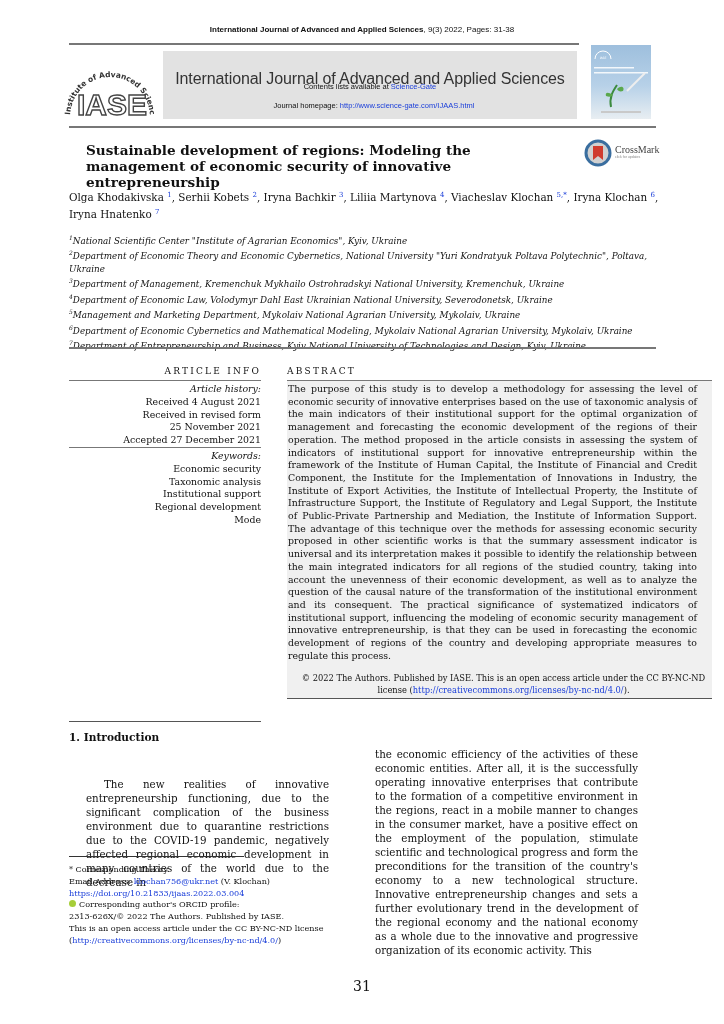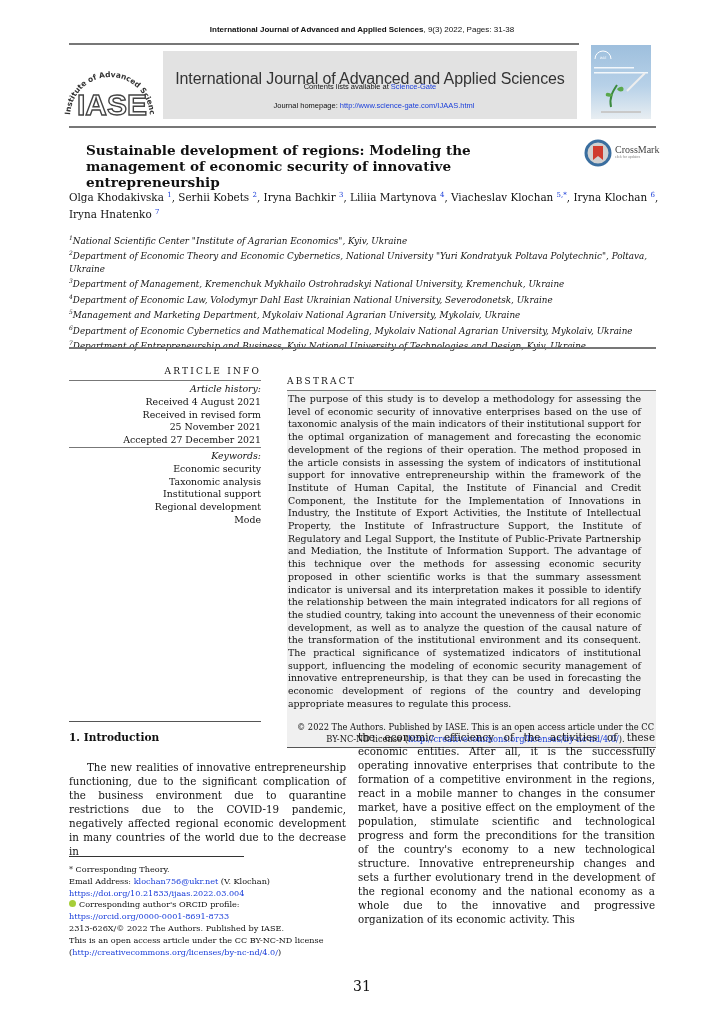--- a/index.html
+++ b/index.html
@@ -19,26 +19,26 @@
   .crossmark { left:583px; top:138px; width:80px; height:30px; }
   .authors { left:69px; top:188px; width:600px; font-size:10.4px; line-height:14px; }
   .authors sup { color:#1a3ed9; font-size:7px; }
   .affils { left:69px; top:232px; width:600px; font-size:8.8px; font-style:italic; line-height:12.5px; }
   .affils sup { font-size:6px; }
   .section-label { font-size:9px; letter-spacing:2.2px; }
   .info { left:69px; top:366px; width:192px;text-align:right; }
   .info .rule { height:1.3px; background:#777; }
   .info .txt { font-size:9.4px; line-height:12.7px; }
   .info em { font-style:italic; }
-  .abstract { left:287px; top:376px; width:369px; }
+  .abstract { left:287px; top:366px; width:425px; }
   .abstract .box { background:#f0f0f0; margin-top:2px; padding:0; border-top:1.3px solid #777; }
   .abstract p { margin:0; font-size:9.4px; line-height:12.7px; text-align:justify; padding:2px 15px 0 1px; }
   .abstract .copy { font-size:8.3px; line-height:12px; padding:10px 1px 2px 1px; text-align:center;margin-left:8px; }
   .col { font-size:10.3px; line-height:14px; text-align:justify; }
-  .col p { margin:0; }
+  .col p { margin:17px; }
   .intro-h { left:69px; top:731px; font-size:10.6px; font-weight:bold; }
   .col-left { left:69px; top:760px; width:277px; }
   .col-right { left:358px; top:730px; width:297px; }
   .footnote { left:69px; top:864px; width:290px; font-size:8.1px; line-height:11.8px; }
   .orcid-dot { display:inline-block; width:7px; height:7px; border-radius:50%; background:#a6ce39; vertical-align:0px; margin-right:3px; }
   .page-num { left:0; right:0; top:978px; text-align:center; font-size:14px; }
 </style>
 </head>
 <body>
 
@@ -151,19 +151,18 @@
 <div class="abs col col-right">
   <p>the economic efficiency of the activities of these economic entities. After all, it is the successfully operating innovative enterprises that contribute to the formation of a competitive environment in the regions, react in a mobile manner to changes in the consumer market, have a positive effect on the employment of the population, stimulate scientific and technological progress and form the preconditions for the transition of the country's economy to a new technological structure. Innovative entrepreneurship changes and sets a further evolutionary trend in the development of the regional economy and the national economy as a whole due to the innovative and progressive organization of its economic activity. This</p>
 </div>
 
 <div class="abs" style="left:69px; top:856px; width:175px; height:1px; background:#333;"></div>
 <div class="abs footnote">
   <div>* Corresponding Theory.</div>
   <div><span>Email Address: </span><a class="link">klochan756@ukr.net</a><span> (V. Klochan)</span></div>
   <div><a class="link">https://doi.org/10.21833/ijaas.2022.03.004</a></div>
   <div><span class="orcid-dot"></span><span>Corresponding author's ORCID profile:</span></div>
-  <div><a class="link">https://orcid.org/0000-0001-8691-8733</a></div>
   <div>2313-626X/© 2022 The Authors. Published by IASE.</div>
   <div>This is an open access article under the CC BY-NC-ND license</div>
   <div><span>(</span><a class="link">http://creativecommons.org/licenses/by-nc-nd/4.0/</a><span>)</span></div>
 </div>
 
 <div class="abs page-num">31</div>
 
 </body></html>

